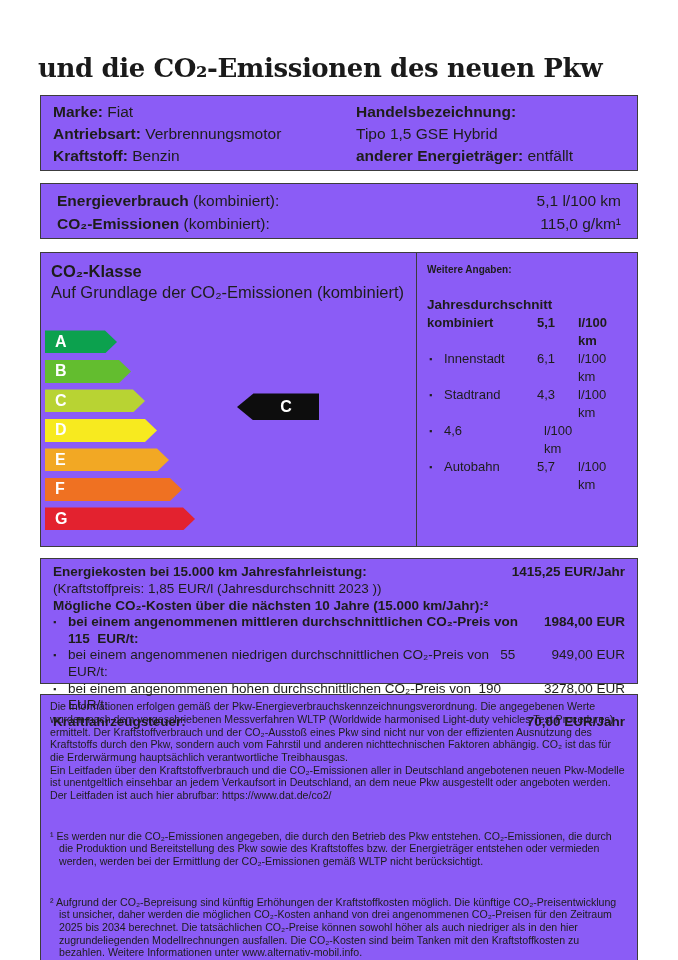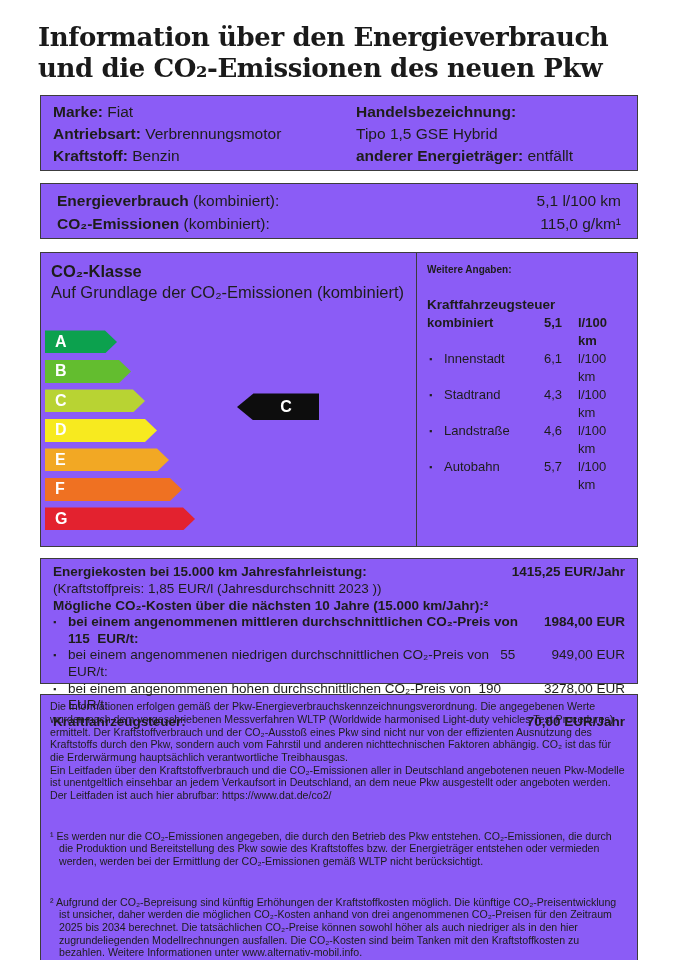--- a/index.html
+++ b/index.html
@@ -28,21 +28,21 @@
          color:#fff;font-size:16px;font-weight:bold;box-sizing:border-box;
          clip-path:polygon(0 0, calc(100% - 12px) 0, 100% 50%, calc(100% - 12px) 100%, 0 100%);}
   .marker{position:absolute;left:196px;top:140px;width:82px;height:27px;background:#0d0d0d;
           clip-path:polygon(0 50%, 20% 0, 100% 0, 100% 100%, 20% 100%);
           color:#fff;font-size:16px;font-weight:bold;display:flex;align-items:center;justify-content:center;
           padding-left:16px;box-sizing:border-box;}
   .class-right{width:200px;border-left:1.6px solid #3c3c3c;padding:8px 10px;font-size:13px;line-height:18px;}
   .cr-head{font-weight:bold;font-size:10px;margin-bottom:17px;}
   .cr-sub{font-weight:bold;font-size:13.5px;}
   .d-row{display:grid;grid-template-columns:15px 1fr 32px 56px;column-gap:2px;}
-  .d-row .val{text-align:center;}
+  .d-row .val{text-align:left;}
   .d-row .unit{padding-left:7px;}
   .d-row.combined{font-weight:bold;}
   .d-row.combined .lbl{grid-column:1 / 3;}
   .d-row .blt{font-size:9px;line-height:18px;padding-left:2px;}
 
   
   .costs{margin-top:11px;height:126px;padding:5px 12px;font-size:13.5px;line-height:16.6px;}
   .c-row{display:flex;justify-content:space-between;}
   .bold{font-weight:bold;}
   .c-bullet{display:flex;}
@@ -59,21 +59,21 @@
   
   .footer{margin:9px 40px 0 40px;display:grid;grid-template-columns:1fr 210px;font-size:12px;line-height:15px;}
   .footer .pre{white-space:pre-wrap;}
 </style>
 </head>
 <body>
 
 <div class="sheet">
 
   <h1>
-    <span>Information über den Energieverbrauch</span><br>
+    <br>
     <span>und die CO₂-Emissionen des neuen Pkw</span>
   </h1>
 
   <div class="box vehicle">
     <div>
       <div><b>Marke:</b> <span>Fiat</span></div>
       <div><b>Antriebsart:</b> <span>Verbrennungsmotor</span></div>
       <div><b>Kraftstoff:</b> <span>Benzin</span></div>
     </div>
     <div>
@@ -122,42 +122,41 @@
           <div class="arrow" style="width: 150px; background: rgb(227, 34, 47);">
             <span>G</span>
           </div>
         </div>
       <div class="marker">
         <span>C</span>
       </div>
     </div>
     <div class="class-right">
       <div class="cr-head">Weitere Angaben:</div>
-      <div class="cr-sub">Kraftfahrzeugsteuer</div>
+      <div class="cr-sub">Jahresdurchschnitt</div>
       <div class="d-row combined">
         <span class="lbl">kombiniert</span>
         <span class="val">5,1</span>
         <span class="unit">l/100 km</span>
       </div>
       <div>
           <div class="d-row">
             <span class="blt">▪</span>
             <span class="lbl2">Innenstadt</span>
             <span class="val">6,1</span>
             <span class="unit">l/100 km</span>
           </div>
           <div class="d-row">
             <span class="blt">▪</span>
             <span class="lbl2">Stadtrand</span>
             <span class="val">4,3</span>
             <span class="unit">l/100 km</span>
           </div>
           <div class="d-row">
             <span class="blt">▪</span>
-            <span class="lbl2">Landstraße</span>
             <span class="val">4,6</span>
             <span class="unit">l/100 km</span>
           </div>
           <div class="d-row">
             <span class="blt">▪</span>
             <span class="lbl2">Autobahn</span>
             <span class="val">5,7</span>
             <span class="unit">l/100 km</span>
           </div>
         </div>

